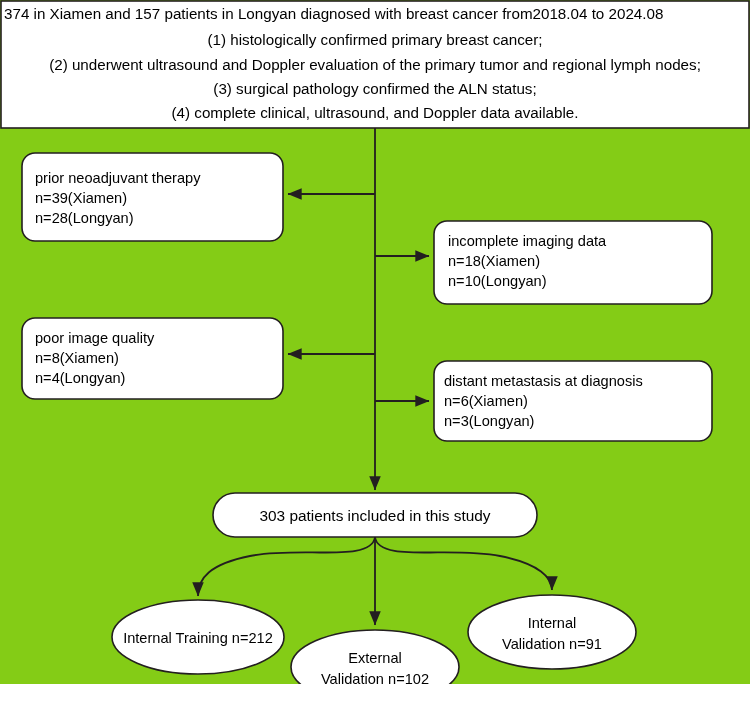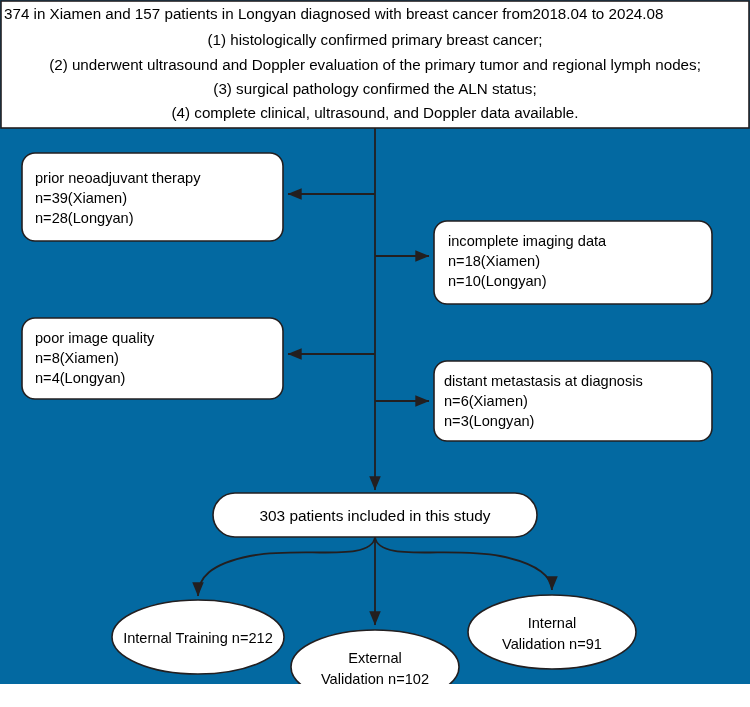--- a/index.html
+++ b/index.html
@@ -4,21 +4,21 @@
 <style>
   html, body {
     margin: 0;
     padding: 0;
     background: #ffffff;
   }
   #page {
     position: relative;
     width: 750px;
     height: 684px;
-    background: #0369a1;
+    background: #84cc16;
     font-family: "Liberation Sans", sans-serif;
     overflow: hidden;
   }
   svg#flow {
     position: absolute;
     left: 0;
     top: 0;
     width: 750px;
     height: 707px;
     display: block;

